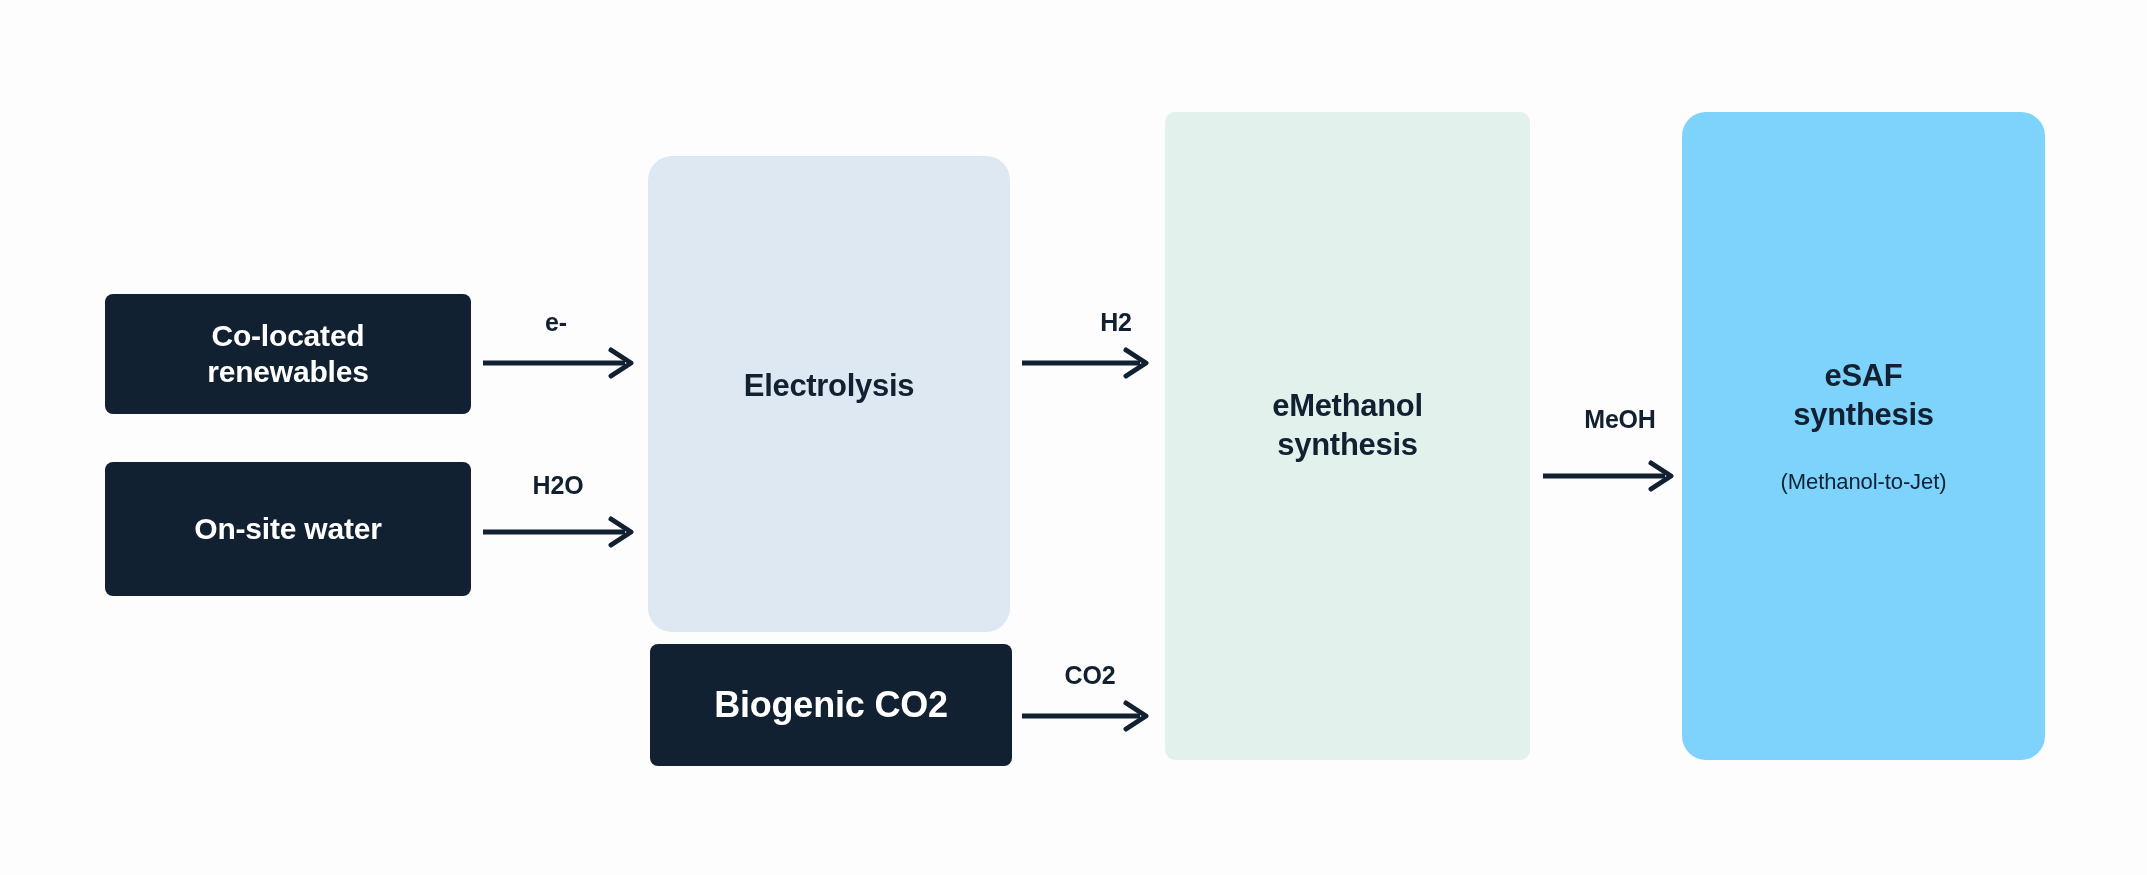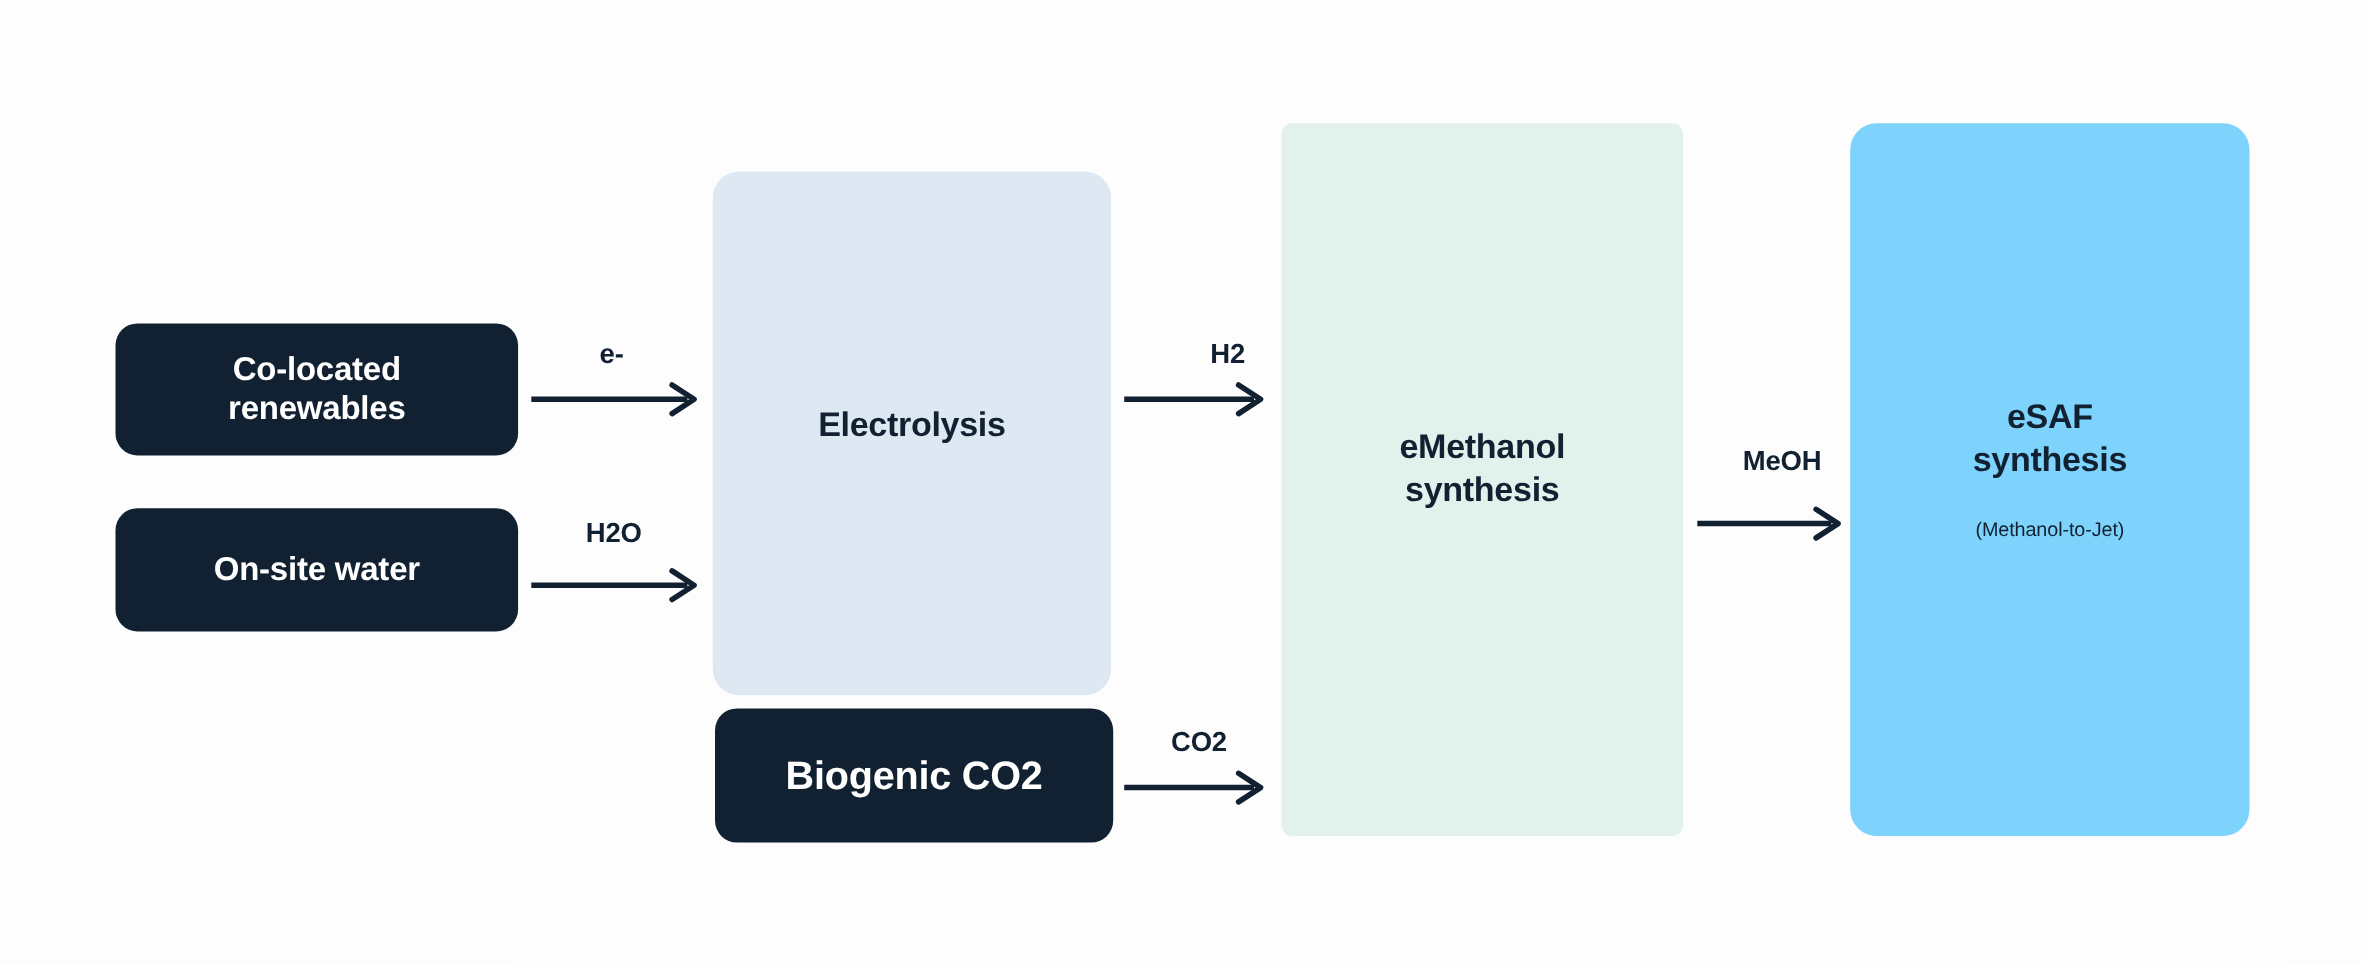--- a/index.html
+++ b/index.html
@@ -13,34 +13,34 @@
     height: 875px;
     background: #fdfdfd;
     font-family: "Liberation Sans", sans-serif;
     overflow: hidden;
   }
 
   
   .chip {
     position: absolute;
     background: #122131;
-    border-radius: 20px;
+    border-radius: 8px;
     display: flex;
     align-items: center;
     justify-content: center;
     text-align: center;
     color: #ffffff;
     font-weight: 700;
     letter-spacing: -0.2px;
     line-height: 1.2;
   }
   .chip-label { white-space: pre-line; }
 
   #chip-renewables { left: 105px; top: 294px;  width: 366px; height: 120px; font-size: 30px; }
-  #chip-water      { left: 105px; top: 462px;  width: 366px; height: 112px; font-size: 30px; }
+  #chip-water      { left: 105px; top: 462px;  width: 366px; height: 134px; font-size: 30px; }
   #chip-co2        { left: 650px; top: 644px;  width: 362px; height: 122px; font-size: 36px; }
 
   
   .panel {
     position: absolute;
     border-radius: 24px;
     display: flex;
     flex-direction: column;
     align-items: center;
     justify-content: center;
@@ -49,21 +49,21 @@
   }
   .panel-title {
     font-weight: 700;
     font-size: 31px;
     line-height: 1.25;
     letter-spacing: -0.3px;
     white-space: pre-line;
   }
   .panel-sub {
     font-weight: 400;
-    font-size: 18px;
+    font-size: 22px;
     letter-spacing: -0.1px;
     margin-top: 34px;
   }
 
   #panel-electrolysis { left: 648px;  top: 112px; width: 362px; height: 476px; background: #dde8f2; margin-top: 44px; }
   #panel-emethanol    { left: 1165px; top: 112px; width: 365px; height: 648px; background: #e2f1ec; border-radius: 10px; }
   #panel-esaf         { left: 1682px; top: 112px; width: 363px; height: 648px; background: #7dd3fc; }
 
   
   #panel-electrolysis .panel-title { transform: translateY(-8px); }

